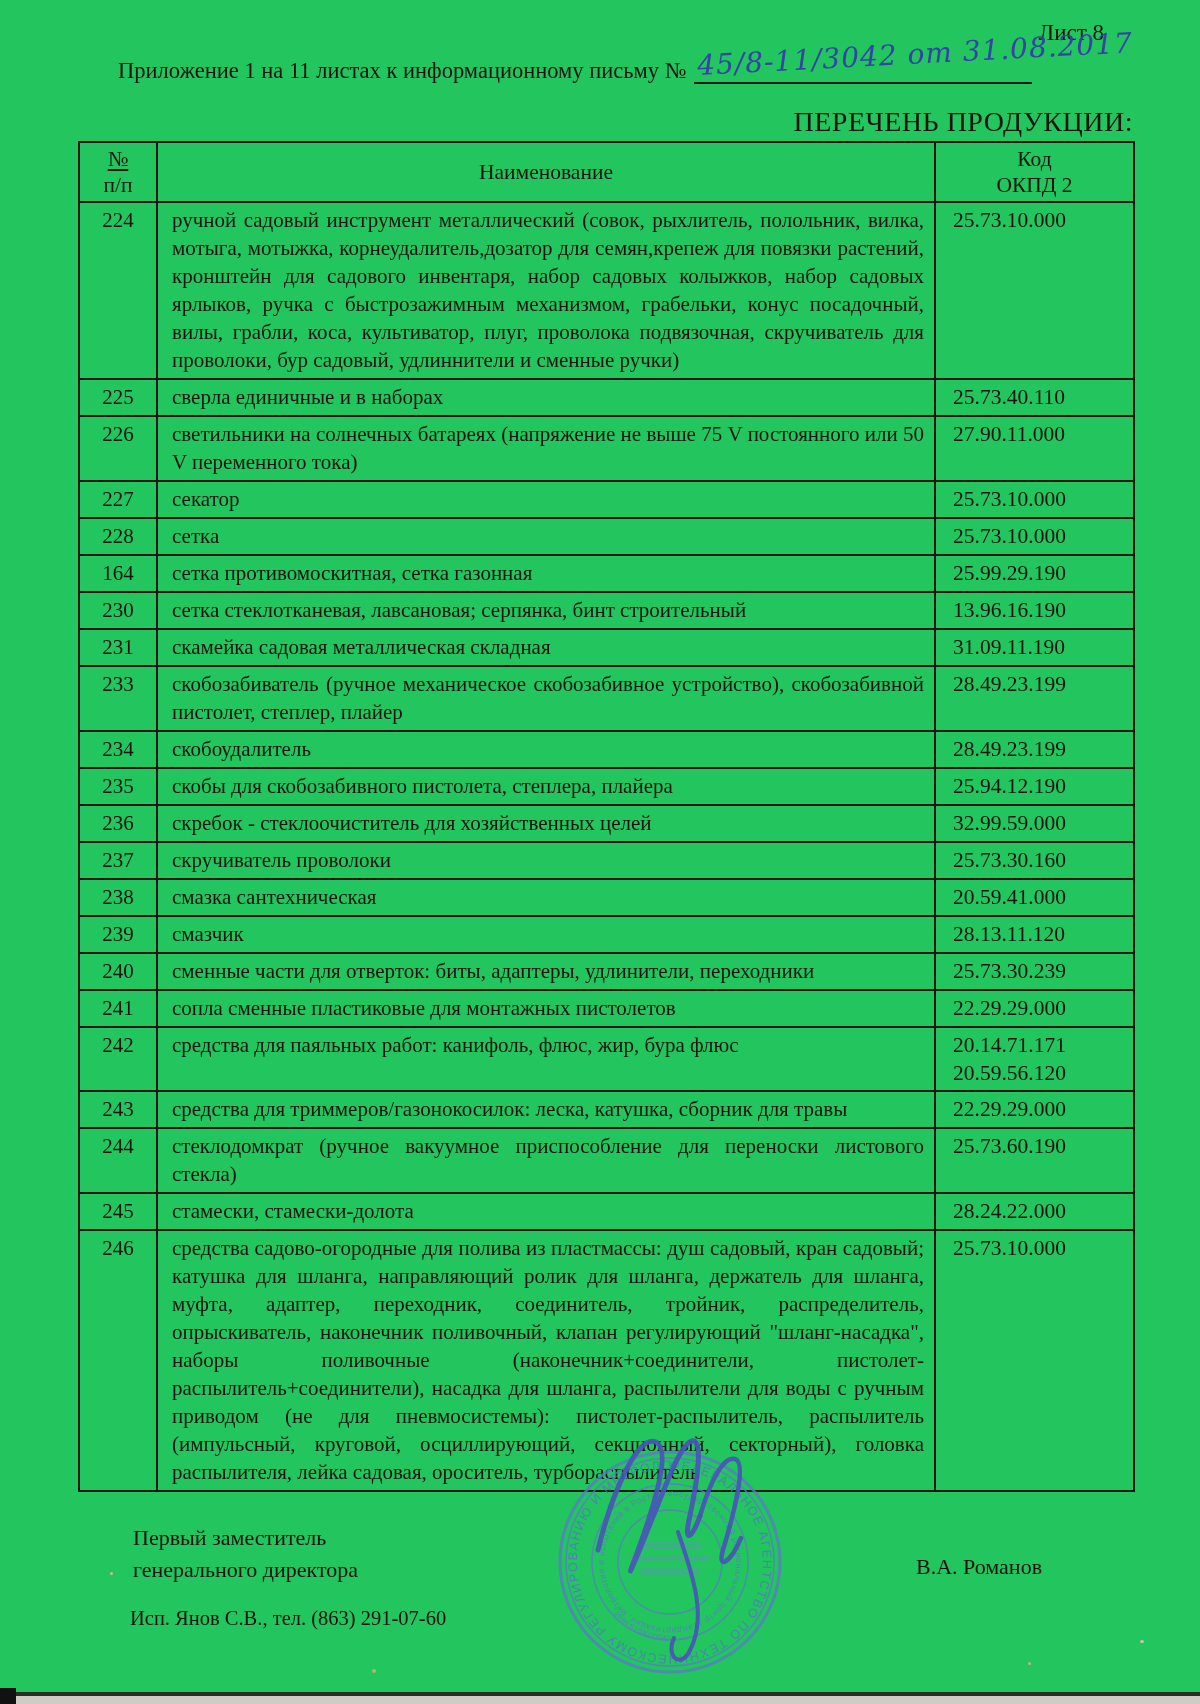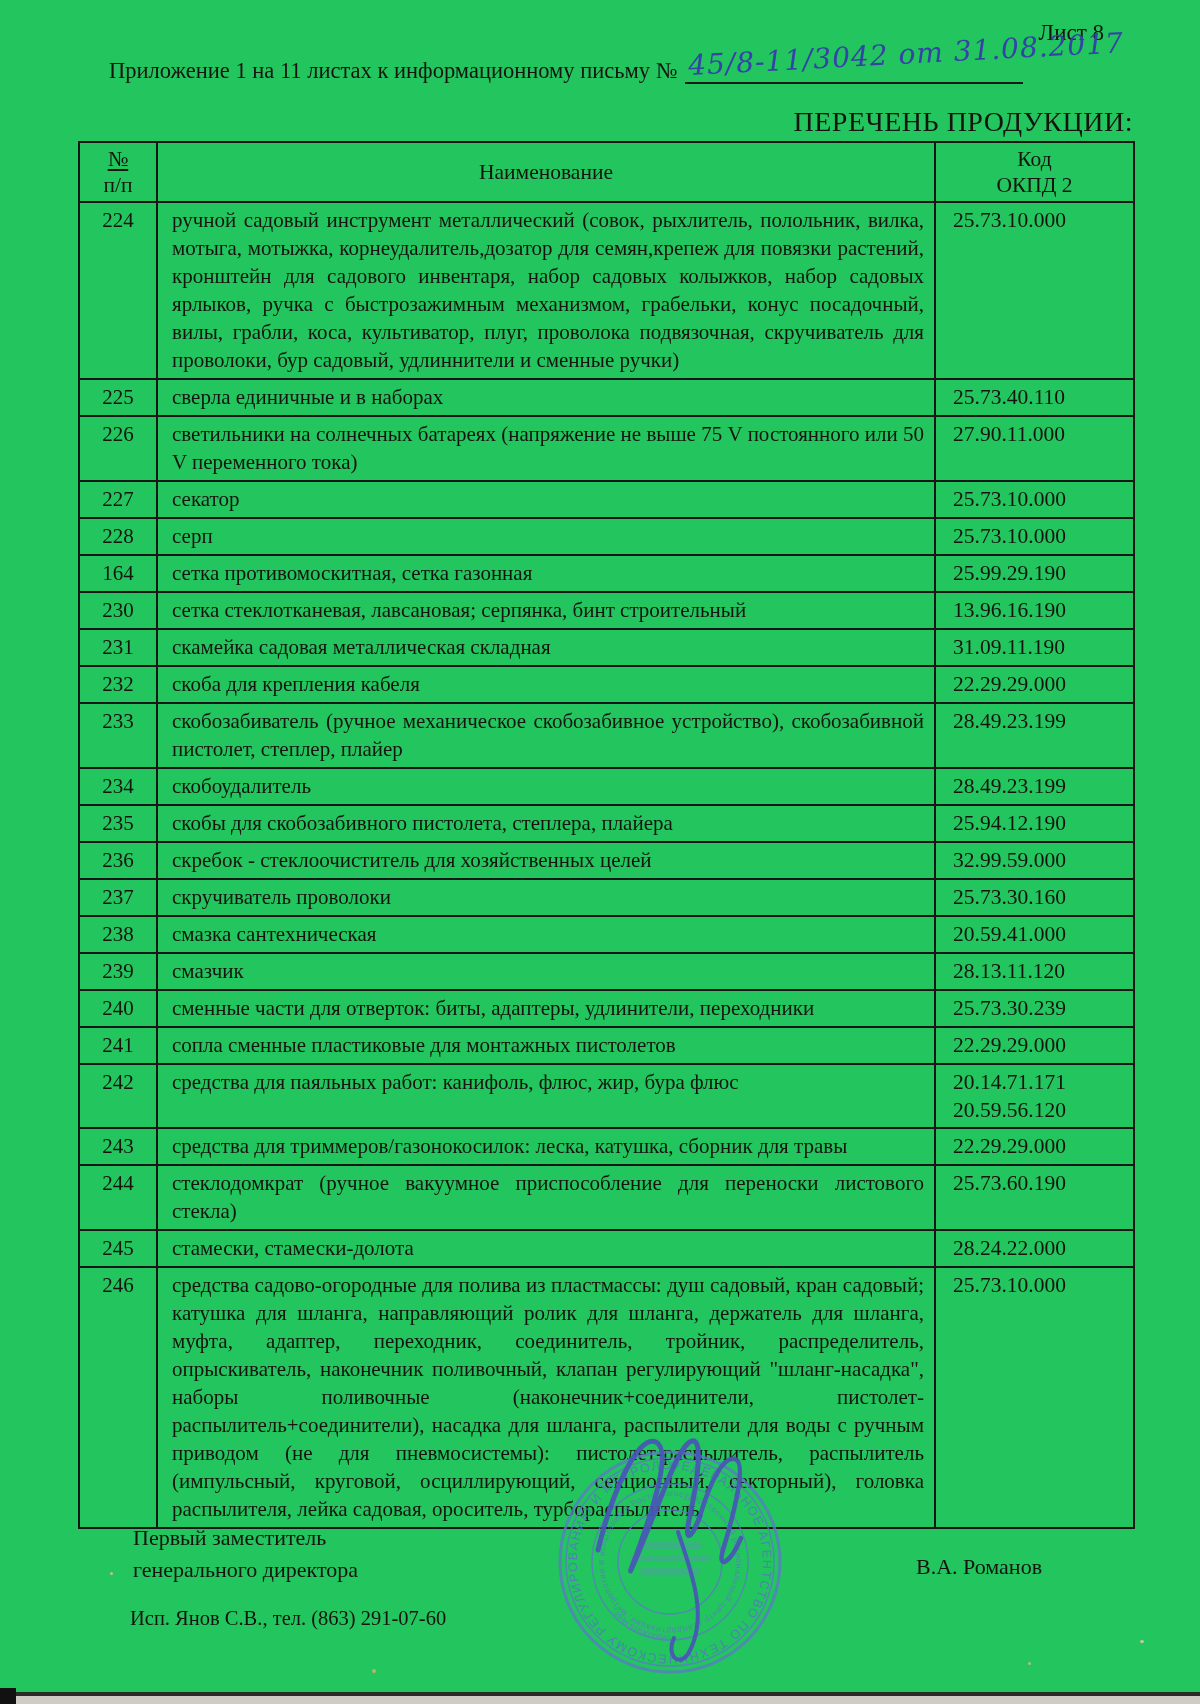--- a/index.html
+++ b/index.html
@@ -5,21 +5,21 @@
   html,body{margin:0;padding:0;background:#e9e7e2;}
   .page{
     position:relative;
     width:1200px;height:1704px;
     background:#22c55e;
     font-family:"Liberation Serif","DejaVu Serif",serif;
     color:#16140f;
     overflow:hidden;
   }
   .sheet-label{position:absolute;top:20px;right:96px;font-size:23px;}
-  .header-line{position:absolute;top:50px;left:109px;font-size:22.5px;white-space:nowrap;text-align:right;}
+  .header-line{position:absolute;top:50px;left:118px;font-size:22.5px;white-space:nowrap;text-align:right;}
   .blank-line{display:inline-block;width:338px;height:32px;border-bottom:2.5px solid #1b1b1b;margin-left:8px;vertical-align:bottom;position:relative;}
   .handwritten{
     position:absolute;left:4px;bottom:0px;
     font-family:"DejaVu Serif",serif;font-style:italic;
     font-size:28px;color:#3443a6;letter-spacing:1px;
     transform:rotate(-3deg);transform-origin:left bottom;white-space:nowrap;
   }
   .doc-title{position:absolute;top:106px;left:78px;width:1055px;text-align:right;font-size:28px;letter-spacing:.5px;}
   table.products{
     position:absolute;top:141px;left:78px;width:1055px;
@@ -111,21 +111,21 @@
     <tr>
       <td class="c-num">227</td>
       <td class="c-name">секатор</td>
       <td class="c-code">
             <div class="code-line">25.73.10.000</div>
           </td>
     </tr>
 
     <tr>
       <td class="c-num">228</td>
-      <td class="c-name">серп</td>
+      <td class="c-name">сетка</td>
       <td class="c-code">
             <div class="code-line">25.73.10.000</div>
           </td>
     </tr>
 
     <tr>
       <td class="c-num">164</td>
       <td class="c-name">сетка противомоскитная, сетка газонная</td>
       <td class="c-code">
             <div class="code-line">25.99.29.190</div>
@@ -141,27 +141,20 @@
     </tr>
 
     <tr>
       <td class="c-num">231</td>
       <td class="c-name">скамейка садовая металлическая складная</td>
       <td class="c-code">
             <div class="code-line">31.09.11.190</div>
           </td>
     </tr>
 
-    <tr>
-      <td class="c-num">232</td>
-      <td class="c-name">скоба для крепления кабеля</td>
-      <td class="c-code">
-            <div class="code-line">22.29.29.000</div>
-          </td>
-    </tr>
 
     <tr>
       <td class="c-num">233</td>
       <td class="c-name">скобозабиватель (ручное механическое скобозабивное устройство), скобозабивной пистолет, степлер, плайер</td>
       <td class="c-code">
             <div class="code-line">28.49.23.199</div>
           </td>
     </tr>
 
     <tr>

